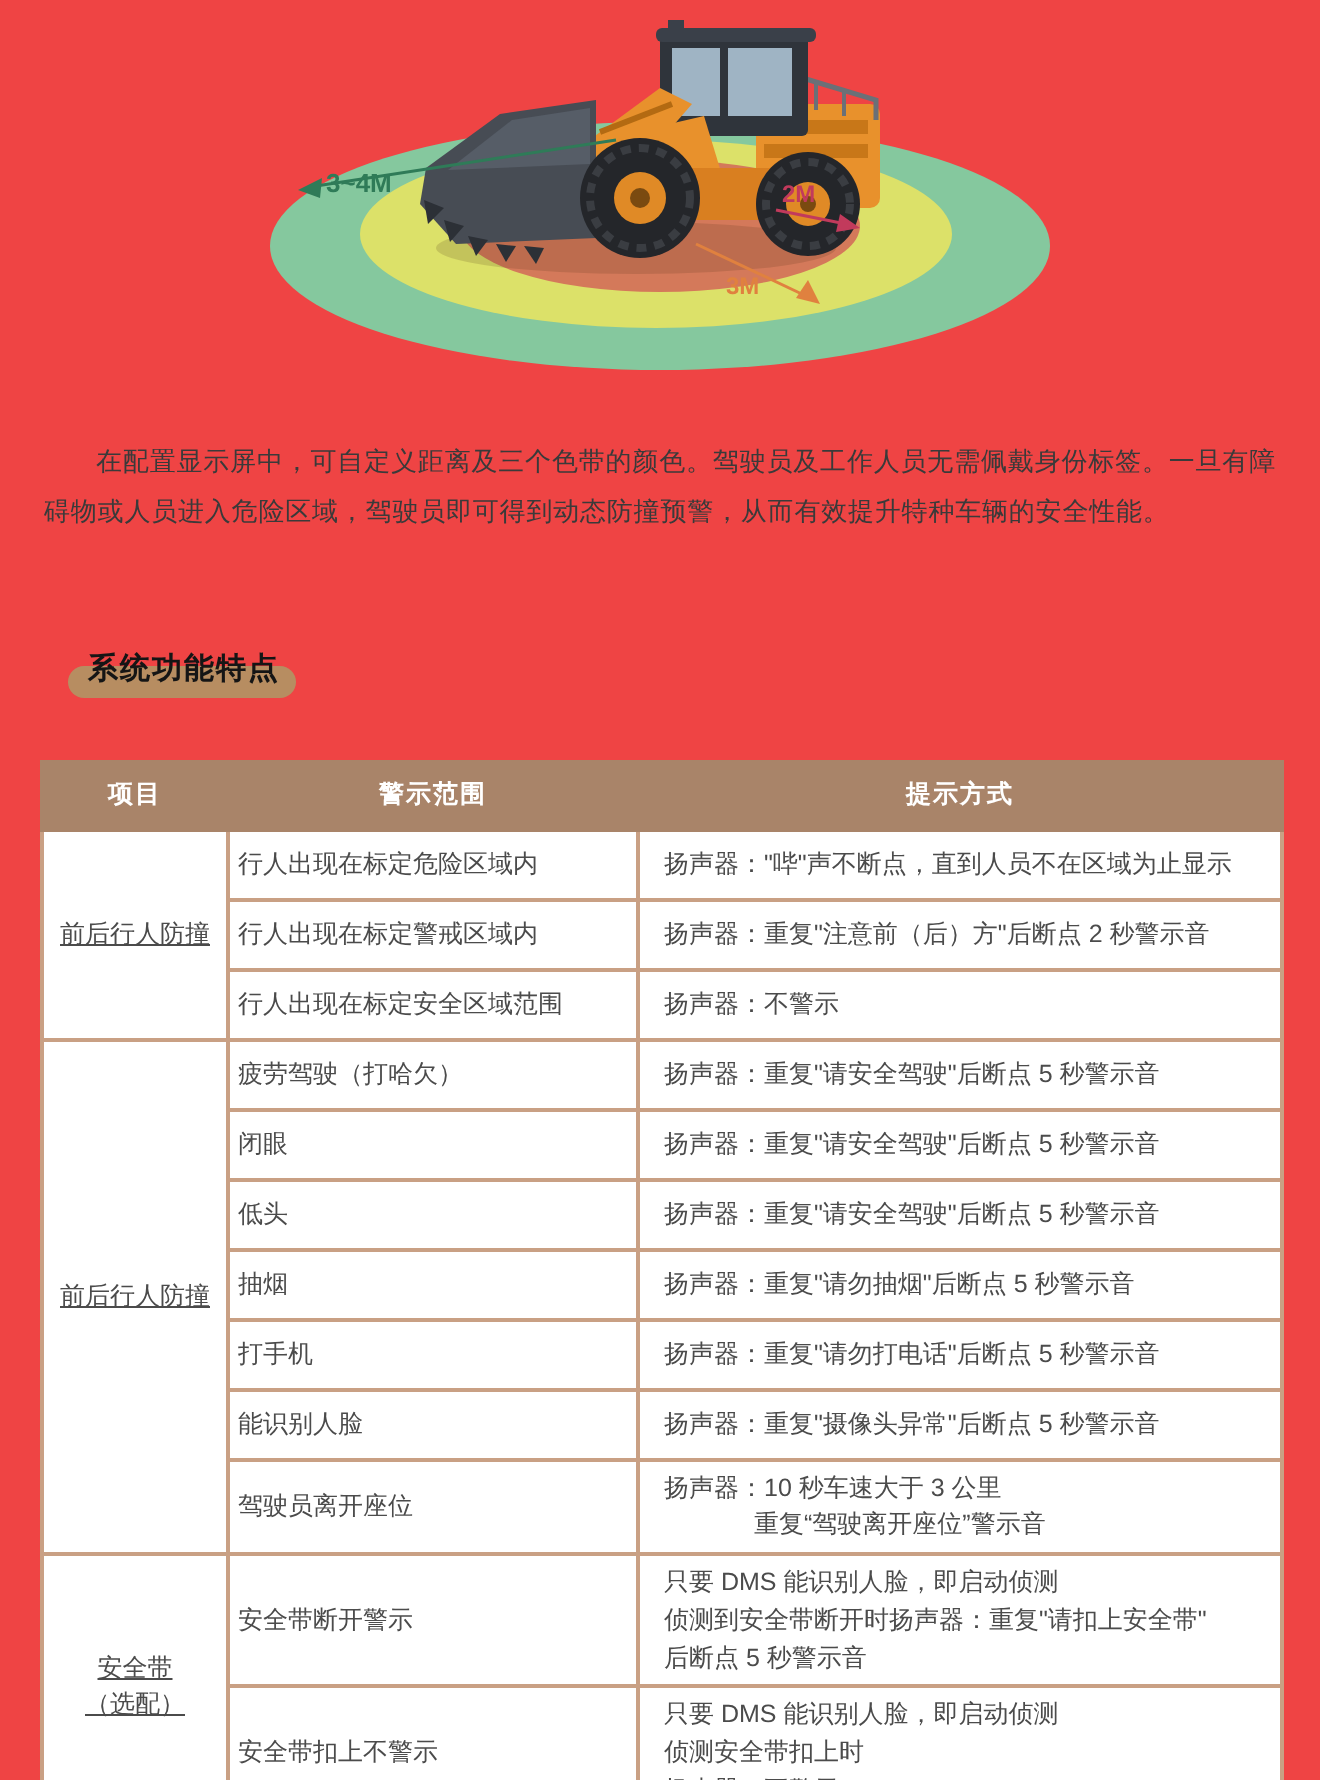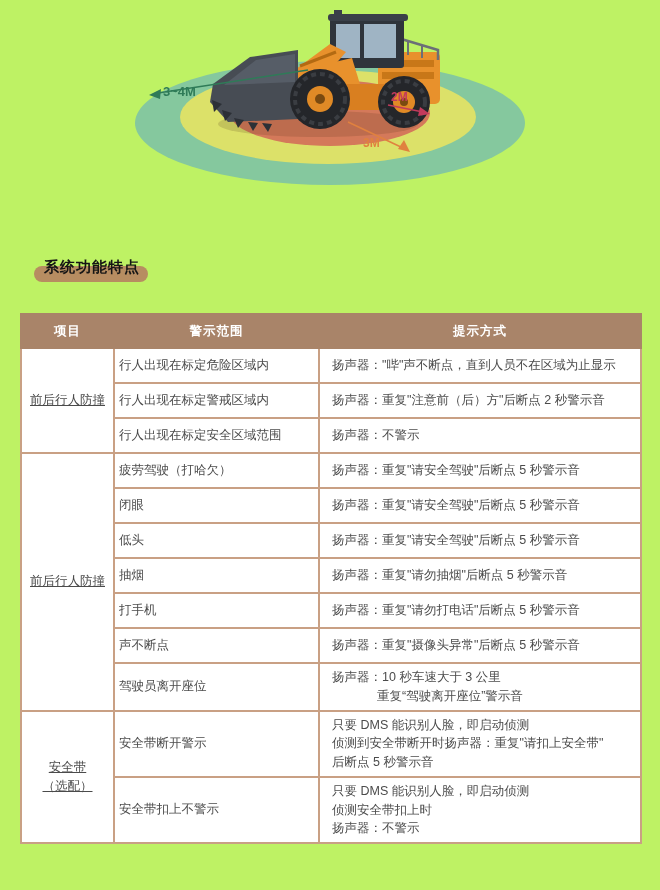--- a/index.html
+++ b/index.html
@@ -1,21 +1,21 @@
 <!DOCTYPE html>
 <html><head>
 <meta charset="utf-8">
 <style>
   html,body{margin:0;padding:0;}
   body{
     width:660px;background:#ffffff;
     font-family:"Liberation Sans","DejaVu Sans",sans-serif;
     -webkit-font-smoothing:antialiased;
   }
-  .page{width:660px;height:890px;background:#bef264;overflow:hidden;position:relative;}
+  .page{width:660px;height:890px;background:#ef4444;overflow:hidden;position:relative;}
 
   
   .hero{width:660px;height:202px;position:relative;}
   .hero svg{display:block;}
 
   
   .intro{
     margin:16px 22px 0 22px;
     font-size:13px;line-height:1.95;color:#3a3a3a;
     text-indent:2em;text-align:justify;letter-spacing:.4px;
@@ -127,20 +127,21 @@
         <g>
           <line x1="348" y1="122" x2="403" y2="148" stroke="#e0813f" stroke-width="1.5"></line>
           <polygon points="410,152 398,149 404,140" fill="#e0813f"></polygon>
           <text x="363" y="147" font-size="12" fill="#e0813f">3M</text>
         </g>
       </g>
     </svg>
   </div>
 
   
+  <p class="intro">在配置显示屏中，可自定义距离及三个色带的颜色。驾驶员及工作人员无需佩戴身份标签。一旦有障碍物或人员进入危险区域，驾驶员即可得到动态防撞预警，从而有效提升特种车辆的安全性能。</p>
 
   
   <div class="section-heading">
     <span class="pill"></span>
     <span class="label">系统功能特点</span>
   </div>
 
   
   <table class="features">
     <colgroup>
@@ -201,21 +202,21 @@
             <div>扬声器：重复"请勿抽烟"后断点 5 秒警示音</div>
           </td>
       </tr>
       <tr>
         <td class="range">打手机</td>
         <td class="alert">
             <div>扬声器：重复"请勿打电话"后断点 5 秒警示音</div>
           </td>
       </tr>
       <tr>
-        <td class="range">声不断点</td>
+        <td class="range">能识别人脸</td>
         <td class="alert">
             <div>扬声器：重复"摄像头异常"后断点 5 秒警示音</div>
           </td>
       </tr>
       <tr>
         <td class="range">驾驶员离开座位</td>
         <td class="alert">
           <div>扬声器：10 秒车速大于 3 公里</div>
           <div class="indent">重复“驾驶离开座位”警示音</div>
         </td>

